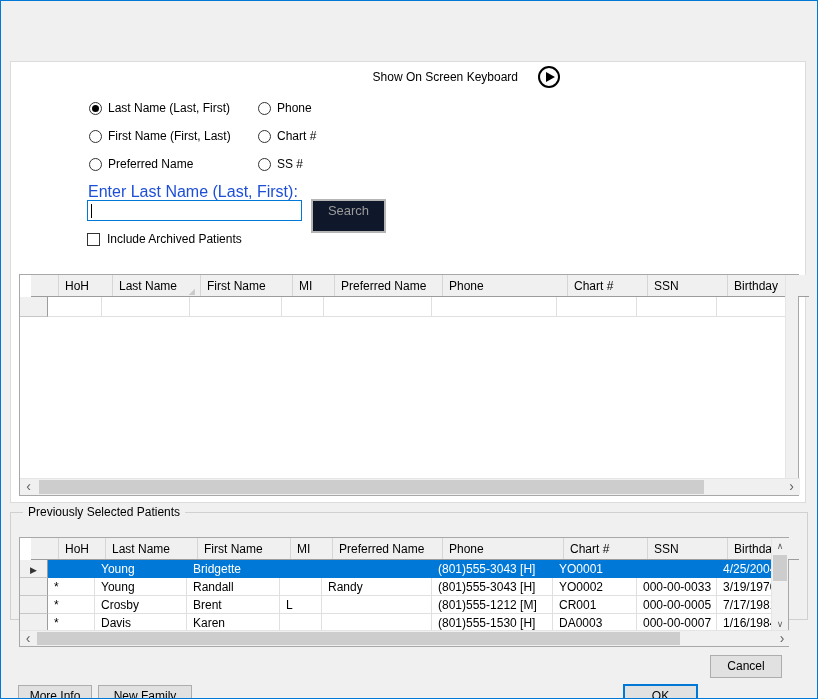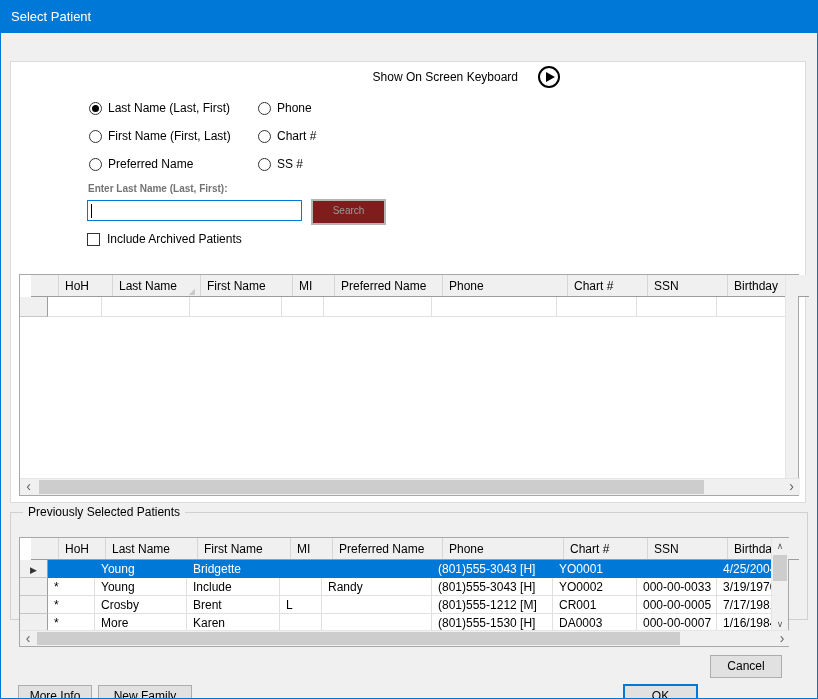--- a/index.html
+++ b/index.html
@@ -17,24 +17,24 @@
   
   .kbrow { position:absolute; left:0; top:3px; width:550px; display:flex; justify-content:flex-end; align-items:center; gap:19px; }
   .kbrow .kblabel { font-size:12px; color:#000; }
   .playicon { width:24px; height:24px; display:inline-block; }
 
   
   .radio-item { position:absolute; display:flex; align-items:center; gap:6px; height:14px; }
   .radio { width:13px; height:13px; border:1px solid #333; border-radius:50%; background:#fff; position:relative; flex:0 0 auto; }
   .radio.checked::after { content:""; position:absolute; left:2px; top:2px; width:7px; height:7px; border-radius:50%; background:#000; }
   .rlabel { font-size:12px; color:#000; white-space:nowrap; }
-  .fieldlabel { position:absolute; font-size:10px; color:#737373;font-weight:bold; }
+  .fieldlabel { position:absolute; font-size:16px; color:#1d4ed8; }
   .searchbox { position:absolute; left:76px; top:138px; width:215px; height:21px; background:#fff; border:1px solid #0078d7; }
   .caret { position:absolute; left:3px; top:3px; width:1px; height:14px; background:#000; }
-  .searchbtn { position:absolute; left:300px; top:137px; width:75px; height:26px; background:#7f1d1d; border:2px solid #b5b5b5; color:#9a9a9a; font-size:10px; text-align:center; line-height:19px; }
+  .searchbtn { position:absolute; left:300px; top:137px; width:75px; height:34px; background:#0f172a; border:2px solid #b5b5b5; color:#9a9a9a; font-size:13px; text-align:center; line-height:19px; }
   .checkrow { position:absolute; left:76px; top:170px; display:flex; align-items:center; gap:7px; }
   .checkbox { width:13px; height:13px; border:1px solid #333; background:#fff; }
   .clabel { font-size:12px; }
 
   
   .grid { position:absolute; background:#fff; border:1px solid #a8a8a8; }
   .gridrow { display:flex; width:100%; }
   .hrow { background:#f0f0f0; border-bottom:1px solid #9c9c9c;margin-left:11px; }
   .cell { font-size:12px; padding:0 0 0 6px; white-space:nowrap; overflow:hidden; color:#000; flex:0 0 auto; }
   .hcell { border-right:1px solid #d6d6d6; background:#f0f0f0; position:relative; }
@@ -86,23 +86,20 @@
   .btn { position:absolute; height:23px; background:#e1e1e1; border:1px solid #adadad; font-size:12px; text-align:center; line-height:21px; color:#000;margin-top:23px; }
   #btn-more-info { left:17px; top:629px; width:74px; }
   #btn-new-family { left:97px; top:629px; width:94px; }
   #btn-ok { left:622px; top:628px; width:75px; height:24px; border:2px solid #0078d7; line-height:20px; }
   #btn-cancel { left:709px; top:599px; width:72px; }
 </style>
 </head>
 <body>
 
 <div class="window">
-  <div class="titlebar">
-    <span>Select Patient</span>
-  </div>
 
   <div class="client">
 
 
     <div class="tabpage">
 
       <div class="kbrow">
         <span class="kblabel">Show On Screen Keyboard</span>
         <span class="playicon">
           <svg width="24" height="24" viewBox="0 0 24 24">
@@ -210,21 +207,21 @@
           <div class="cell dcell d6">(801)555-3043 [H]</div>
           <div class="cell dcell d7">YO0001</div>
           <div class="cell dcell d8"></div>
           <div class="cell dcell d9">4/25/2004</div>
         </div>
 
         <div class="gridrow datarow">
           <div class="cell selcell d0"></div>
           <div class="cell dcell d1">*</div>
           <div class="cell dcell d2">Young</div>
-          <div class="cell dcell d3">Include</div>
+          <div class="cell dcell d3">Randall</div>
           <div class="cell dcell d4"></div>
           <div class="cell dcell d5">Randy</div>
           <div class="cell dcell d6">(801)555-3043 [H]</div>
           <div class="cell dcell d7">YO0002</div>
           <div class="cell dcell d8">000-00-0033</div>
           <div class="cell dcell d9">3/19/1970</div>
         </div>
 
         <div class="gridrow datarow">
           <div class="cell selcell d0"></div>
@@ -235,21 +232,21 @@
           <div class="cell dcell d5"></div>
           <div class="cell dcell d6">(801)555-1212 [M]</div>
           <div class="cell dcell d7">CR001</div>
           <div class="cell dcell d8">000-00-0005</div>
           <div class="cell dcell d9">7/17/1981</div>
         </div>
 
         <div class="gridrow datarow">
           <div class="cell selcell d0"></div>
           <div class="cell dcell d1">*</div>
-          <div class="cell dcell d2">More</div>
+          <div class="cell dcell d2">Davis</div>
           <div class="cell dcell d3">Karen</div>
           <div class="cell dcell d4"></div>
           <div class="cell dcell d5"></div>
           <div class="cell dcell d6">(801)555-1530 [H]</div>
           <div class="cell dcell d7">DA0003</div>
           <div class="cell dcell d8">000-00-0007</div>
           <div class="cell dcell d9">1/16/1984</div>
         </div>
 
         <div class="vscroll">

